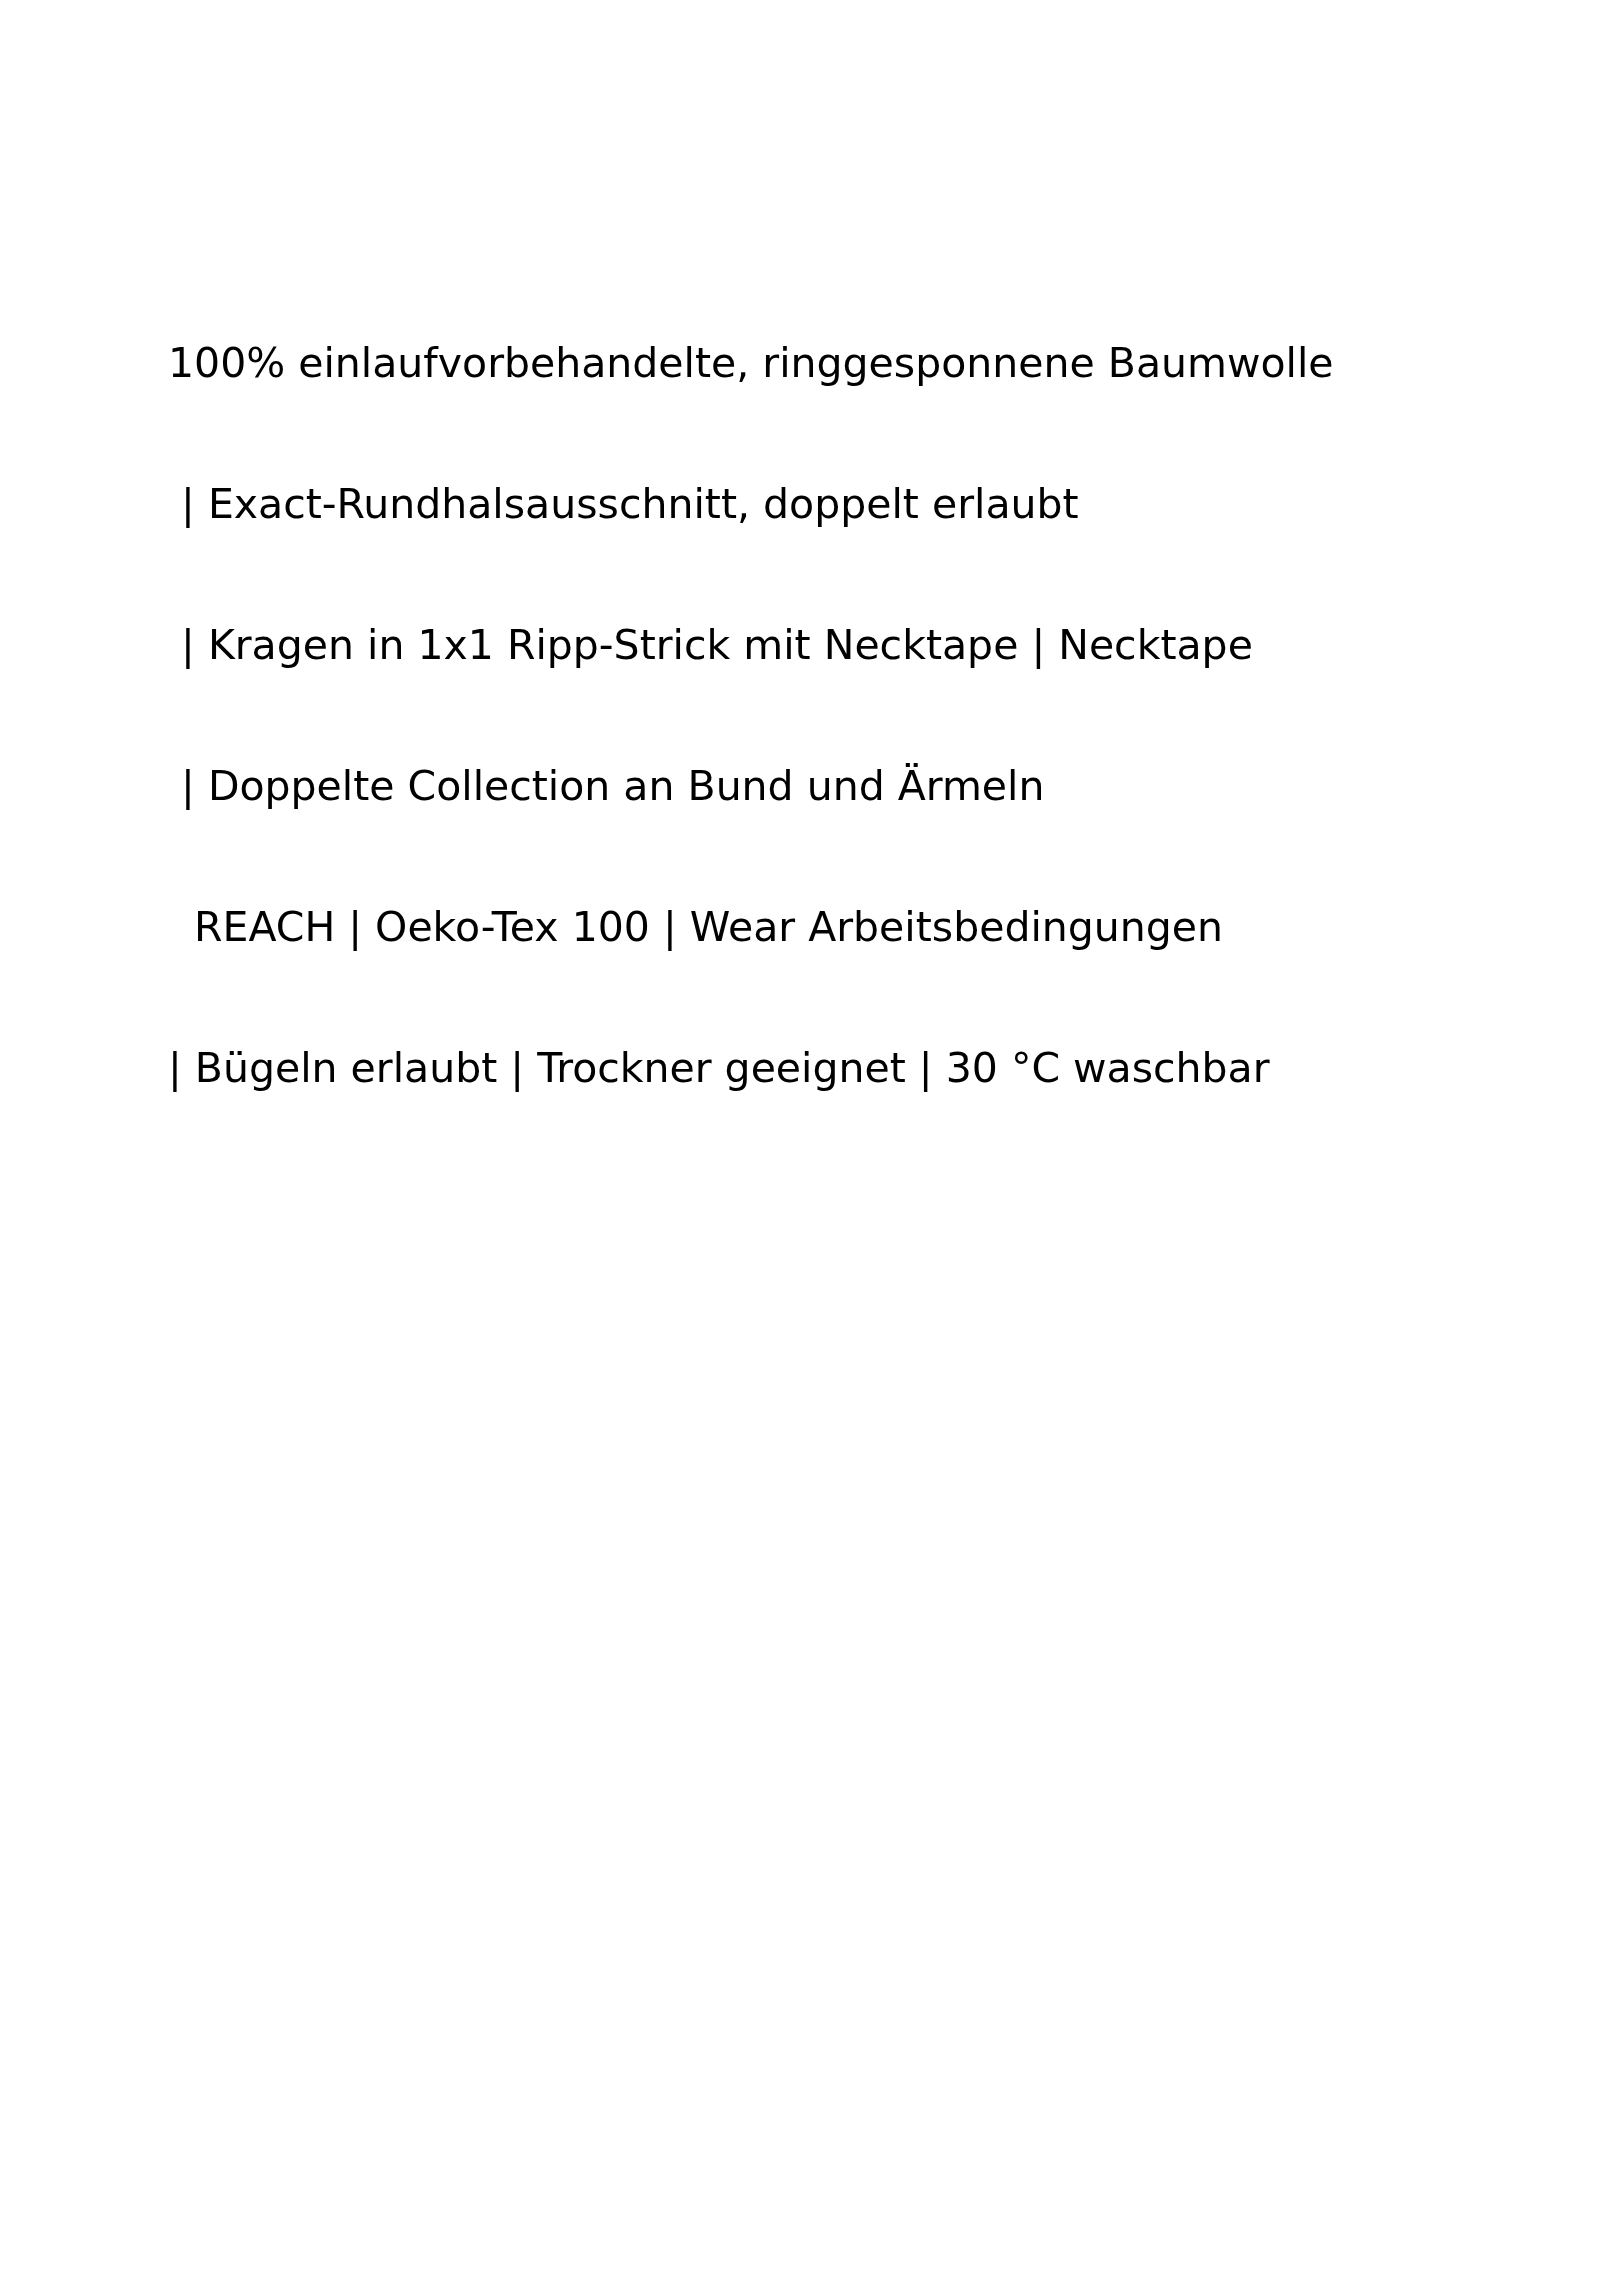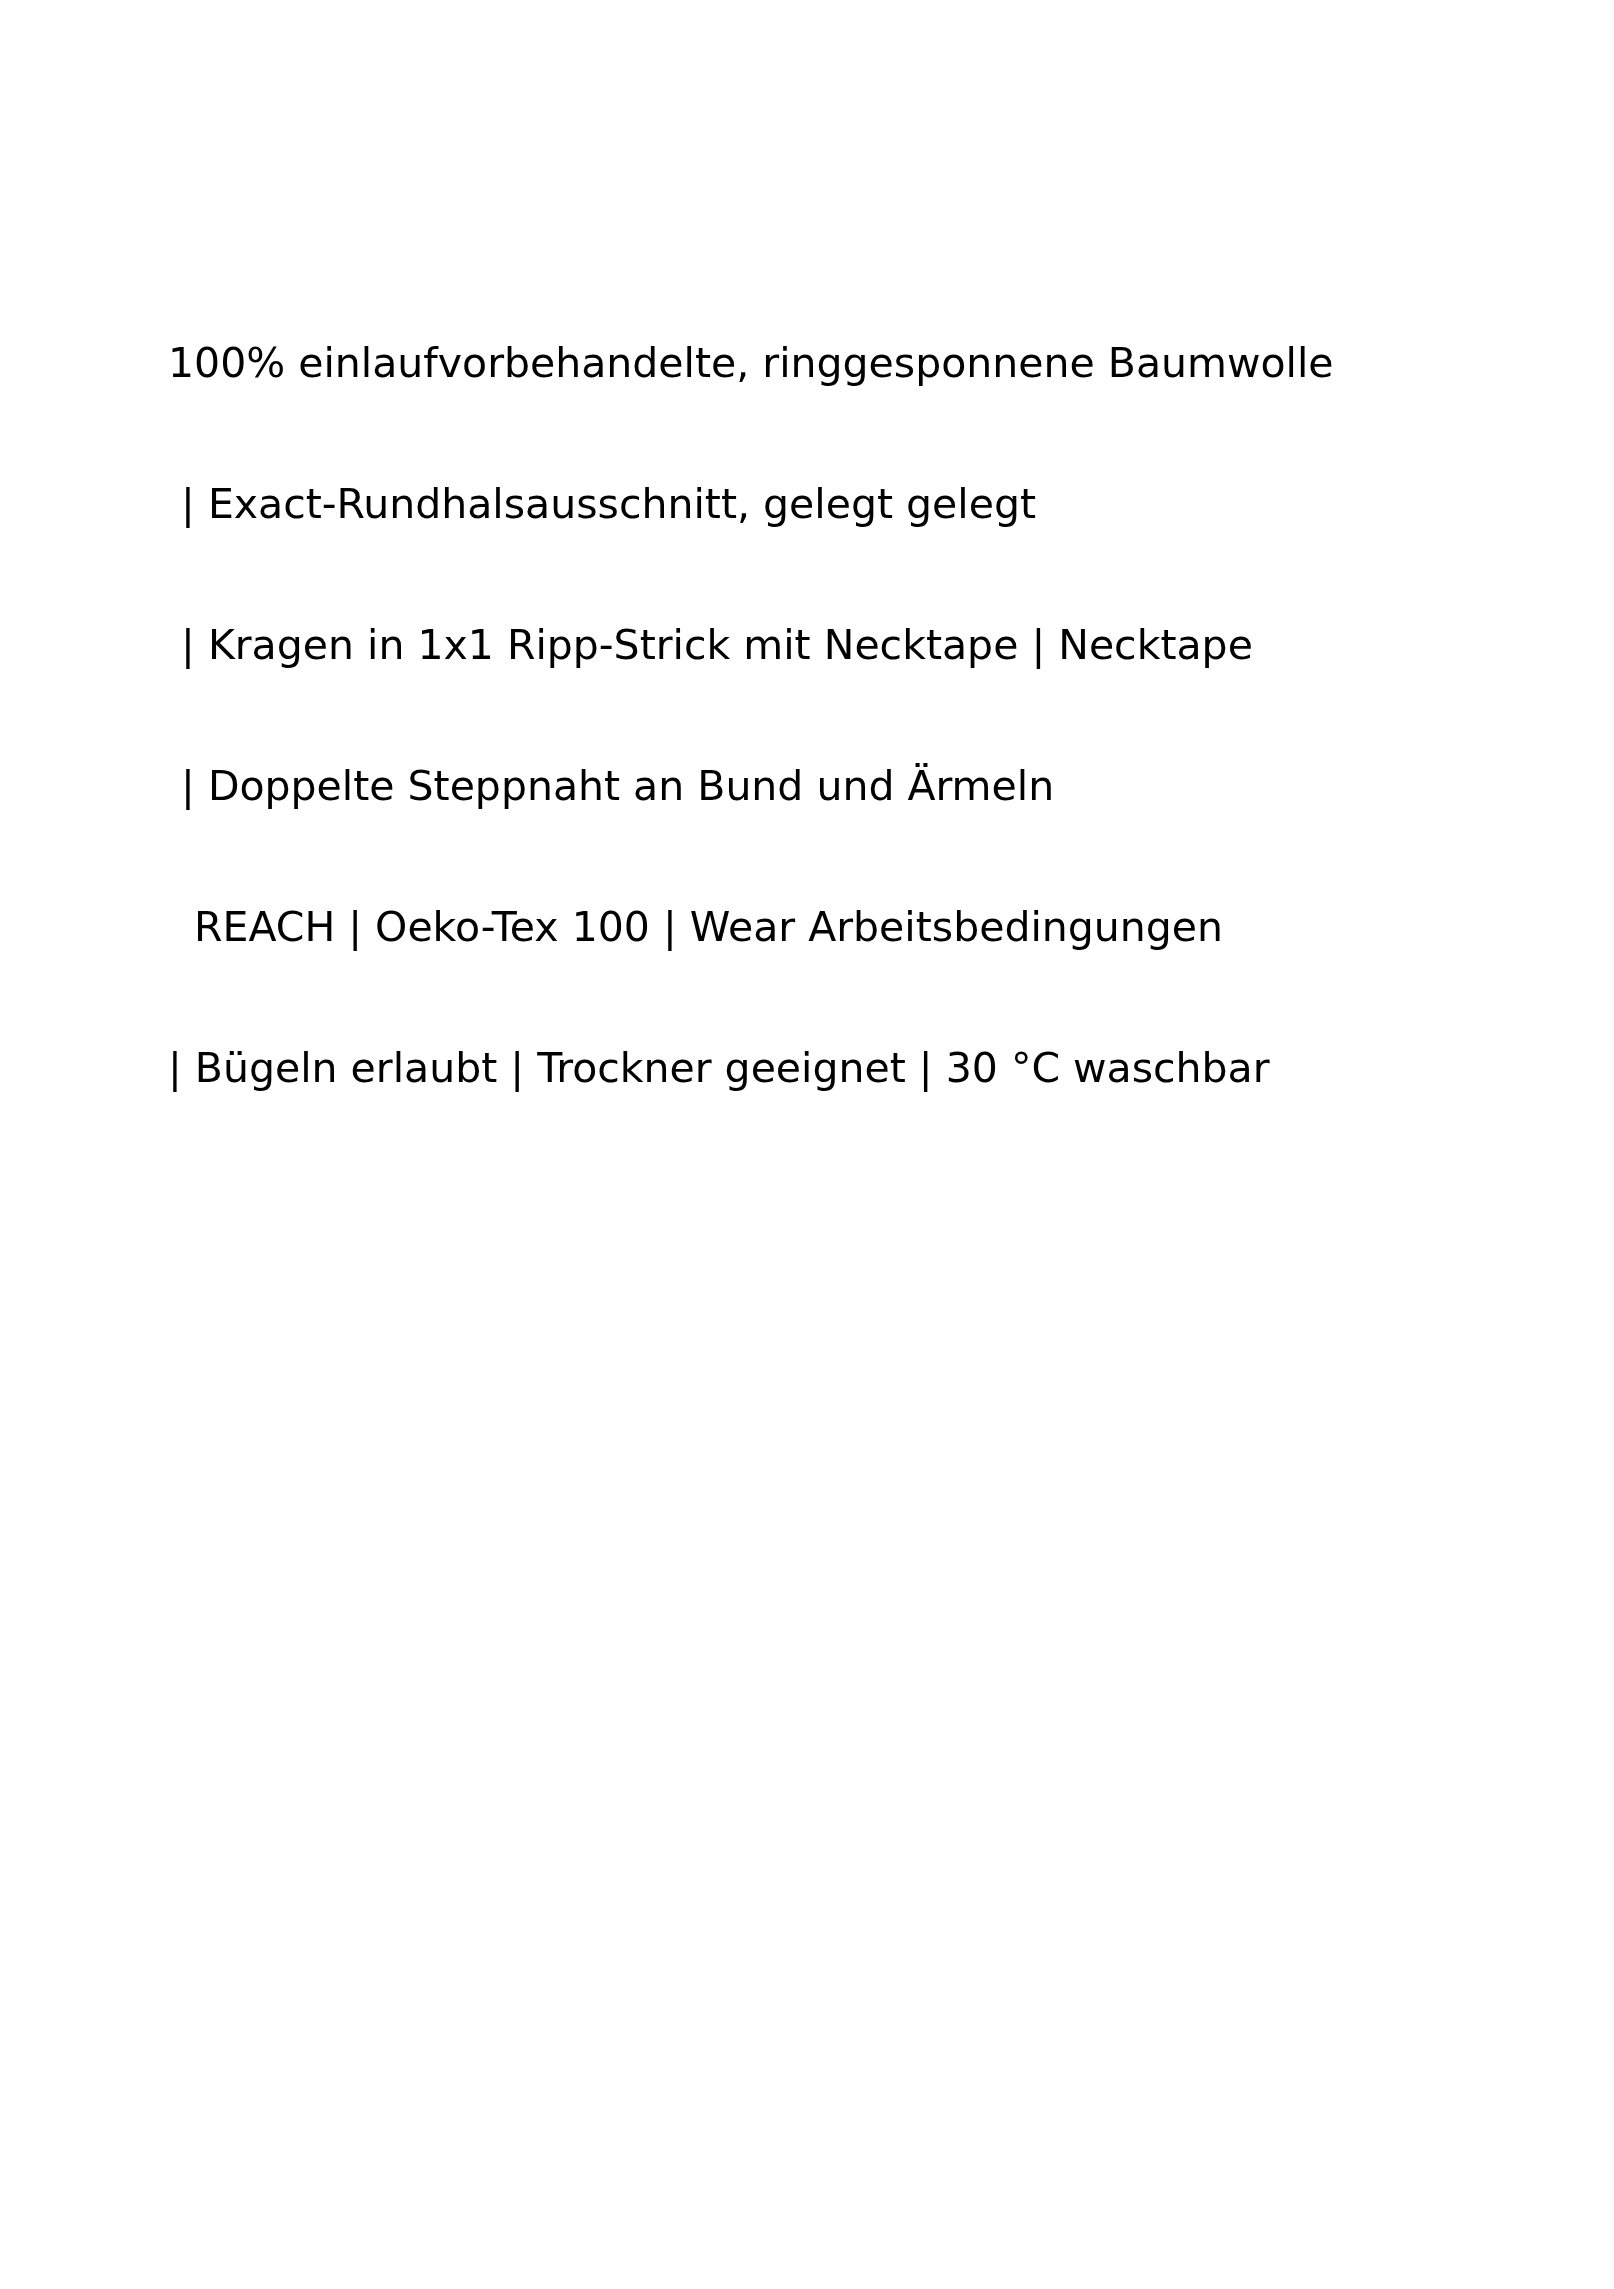--- a/index.html
+++ b/index.html
@@ -34,20 +34,20 @@
   .description .line {
     white-space: pre;
   }
 </style>
 </head>
 <body>
 
 <div class="page">
   <div class="description">
     <div class="line">100% einlaufvorbehandelte, ringgesponnene Baumwolle</div>
-    <div class="line"> | Exact-Rundhalsausschnitt, gelegt gelegt</div>
+    <div class="line"> | Exact-Rundhalsausschnitt, doppelt erlaubt</div>
     <div class="line"> | Kragen in 1x1 Ripp-Strick mit Necktape | Necktape</div>
-    <div class="line"> | Doppelte Steppnaht an Bund und Ärmeln</div>
+    <div class="line"> | Doppelte Collection an Bund und Ärmeln</div>
     <div class="line">  REACH | Oeko-Tex 100 | Wear Arbeitsbedingungen</div>
     <div class="line">| Bügeln erlaubt | Trockner geeignet | 30 °C waschbar</div>
   </div>
 </div>
 
 
 </body></html>

